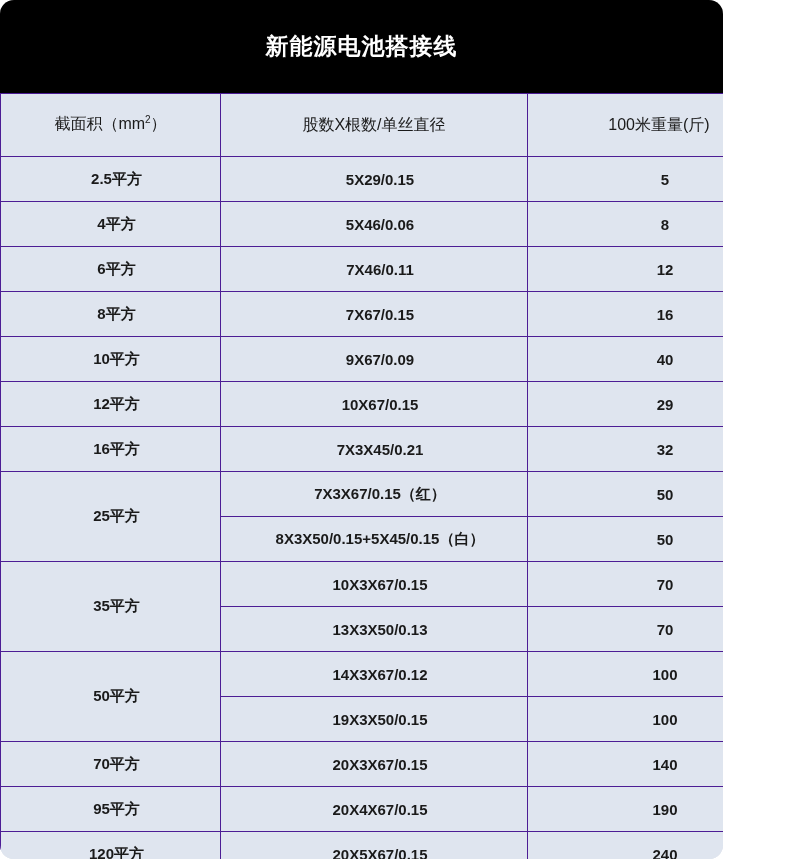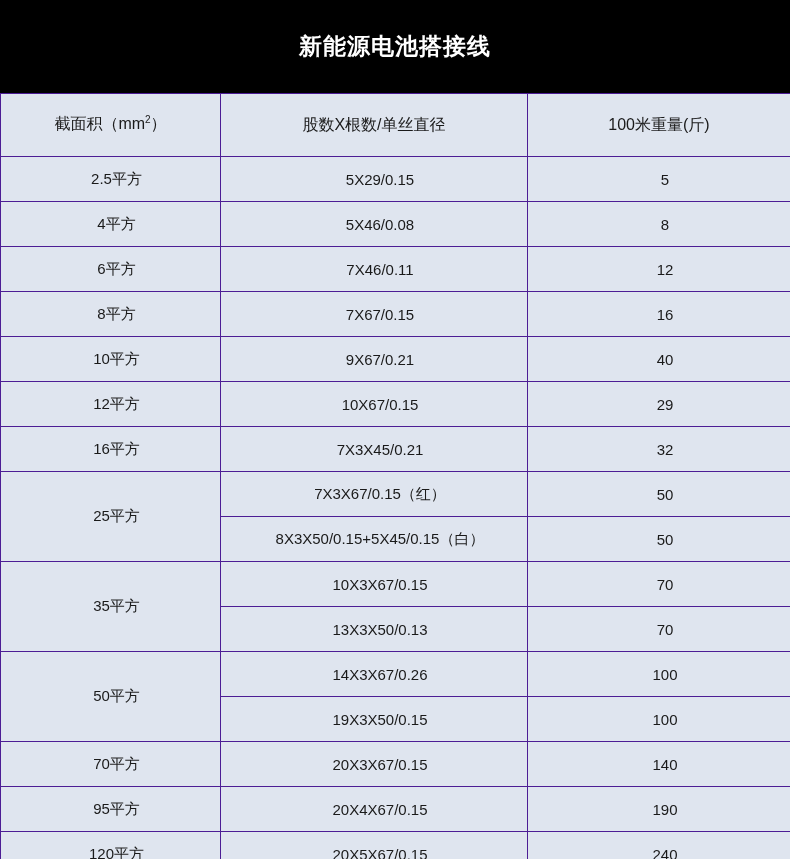--- a/index.html
+++ b/index.html
@@ -5,26 +5,27 @@
   html, body {
     margin: 0;
     padding: 0;
     background: #ffffff;
   }
   body {
     font-family: "Liberation Sans", "DejaVu Sans", sans-serif;
     -webkit-font-smoothing: antialiased;
   }
   .page {
-    width: 790px;
+    width: 723px;
     height: 859px;
     position: relative;
     background: #e5e5e5;
     box-sizing: border-box;
     overflow: hidden;
+    border-radius: 14px;
   }
   .title-bar {
     height: 93px;
     background: #000000;
     display: flex;
     align-items: center;
     justify-content: center;
   }
   .title-text {
     color: #ffffff;
@@ -50,21 +51,21 @@
     background: #dfe5ef;
   }
   table.spec th {
     height: 60px;
     font-size: 16px;
     font-weight: normal;
   }
   table.spec td {
     height: 42px;
     font-size: 15px;
-    font-weight: normal;
+    font-weight: bold;
     padding-left: 13px;
   }
   td.sub {
     font-size: 14px;
   }
   sup {
     font-size: 10px;
     vertical-align: super;
   }
 </style>
@@ -91,36 +92,36 @@
       </tr>
     </thead>
     <tbody id="spec-body">
         <tr>
           <td>2.5平方</td>
           <td>5X29/0.15</td>
           <td>5</td>
         </tr>
         <tr>
           <td>4平方</td>
-          <td>5X46/0.08</td>
+          <td>5X46/0.06</td>
           <td>8</td>
         </tr>
         <tr>
           <td>6平方</td>
           <td>7X46/0.11</td>
           <td>12</td>
         </tr>
         <tr>
           <td>8平方</td>
           <td>7X67/0.15</td>
           <td>16</td>
         </tr>
         <tr>
           <td>10平方</td>
-          <td>9X67/0.21</td>
+          <td>9X67/0.09</td>
           <td>40</td>
         </tr>
         <tr>
           <td>12平方</td>
           <td>10X67/0.15</td>
           <td>29</td>
         </tr>
         <tr>
           <td>16平方</td>
           <td>7X3X45/0.21</td>
@@ -139,21 +140,21 @@
           <td rowspan="2">35平方</td>
           <td>10X3X67/0.15</td>
           <td>70</td>
         </tr>
         <tr>
           <td>13X3X50/0.13</td>
           <td>70</td>
         </tr>
         <tr>
           <td rowspan="2">50平方</td>
-          <td>14X3X67/0.26</td>
+          <td>14X3X67/0.12</td>
           <td>100</td>
         </tr>
         <tr>
           <td>19X3X50/0.15</td>
           <td>100</td>
         </tr>
         <tr>
           <td>70平方</td>
           <td>20X3X67/0.15</td>
           <td>140</td>

